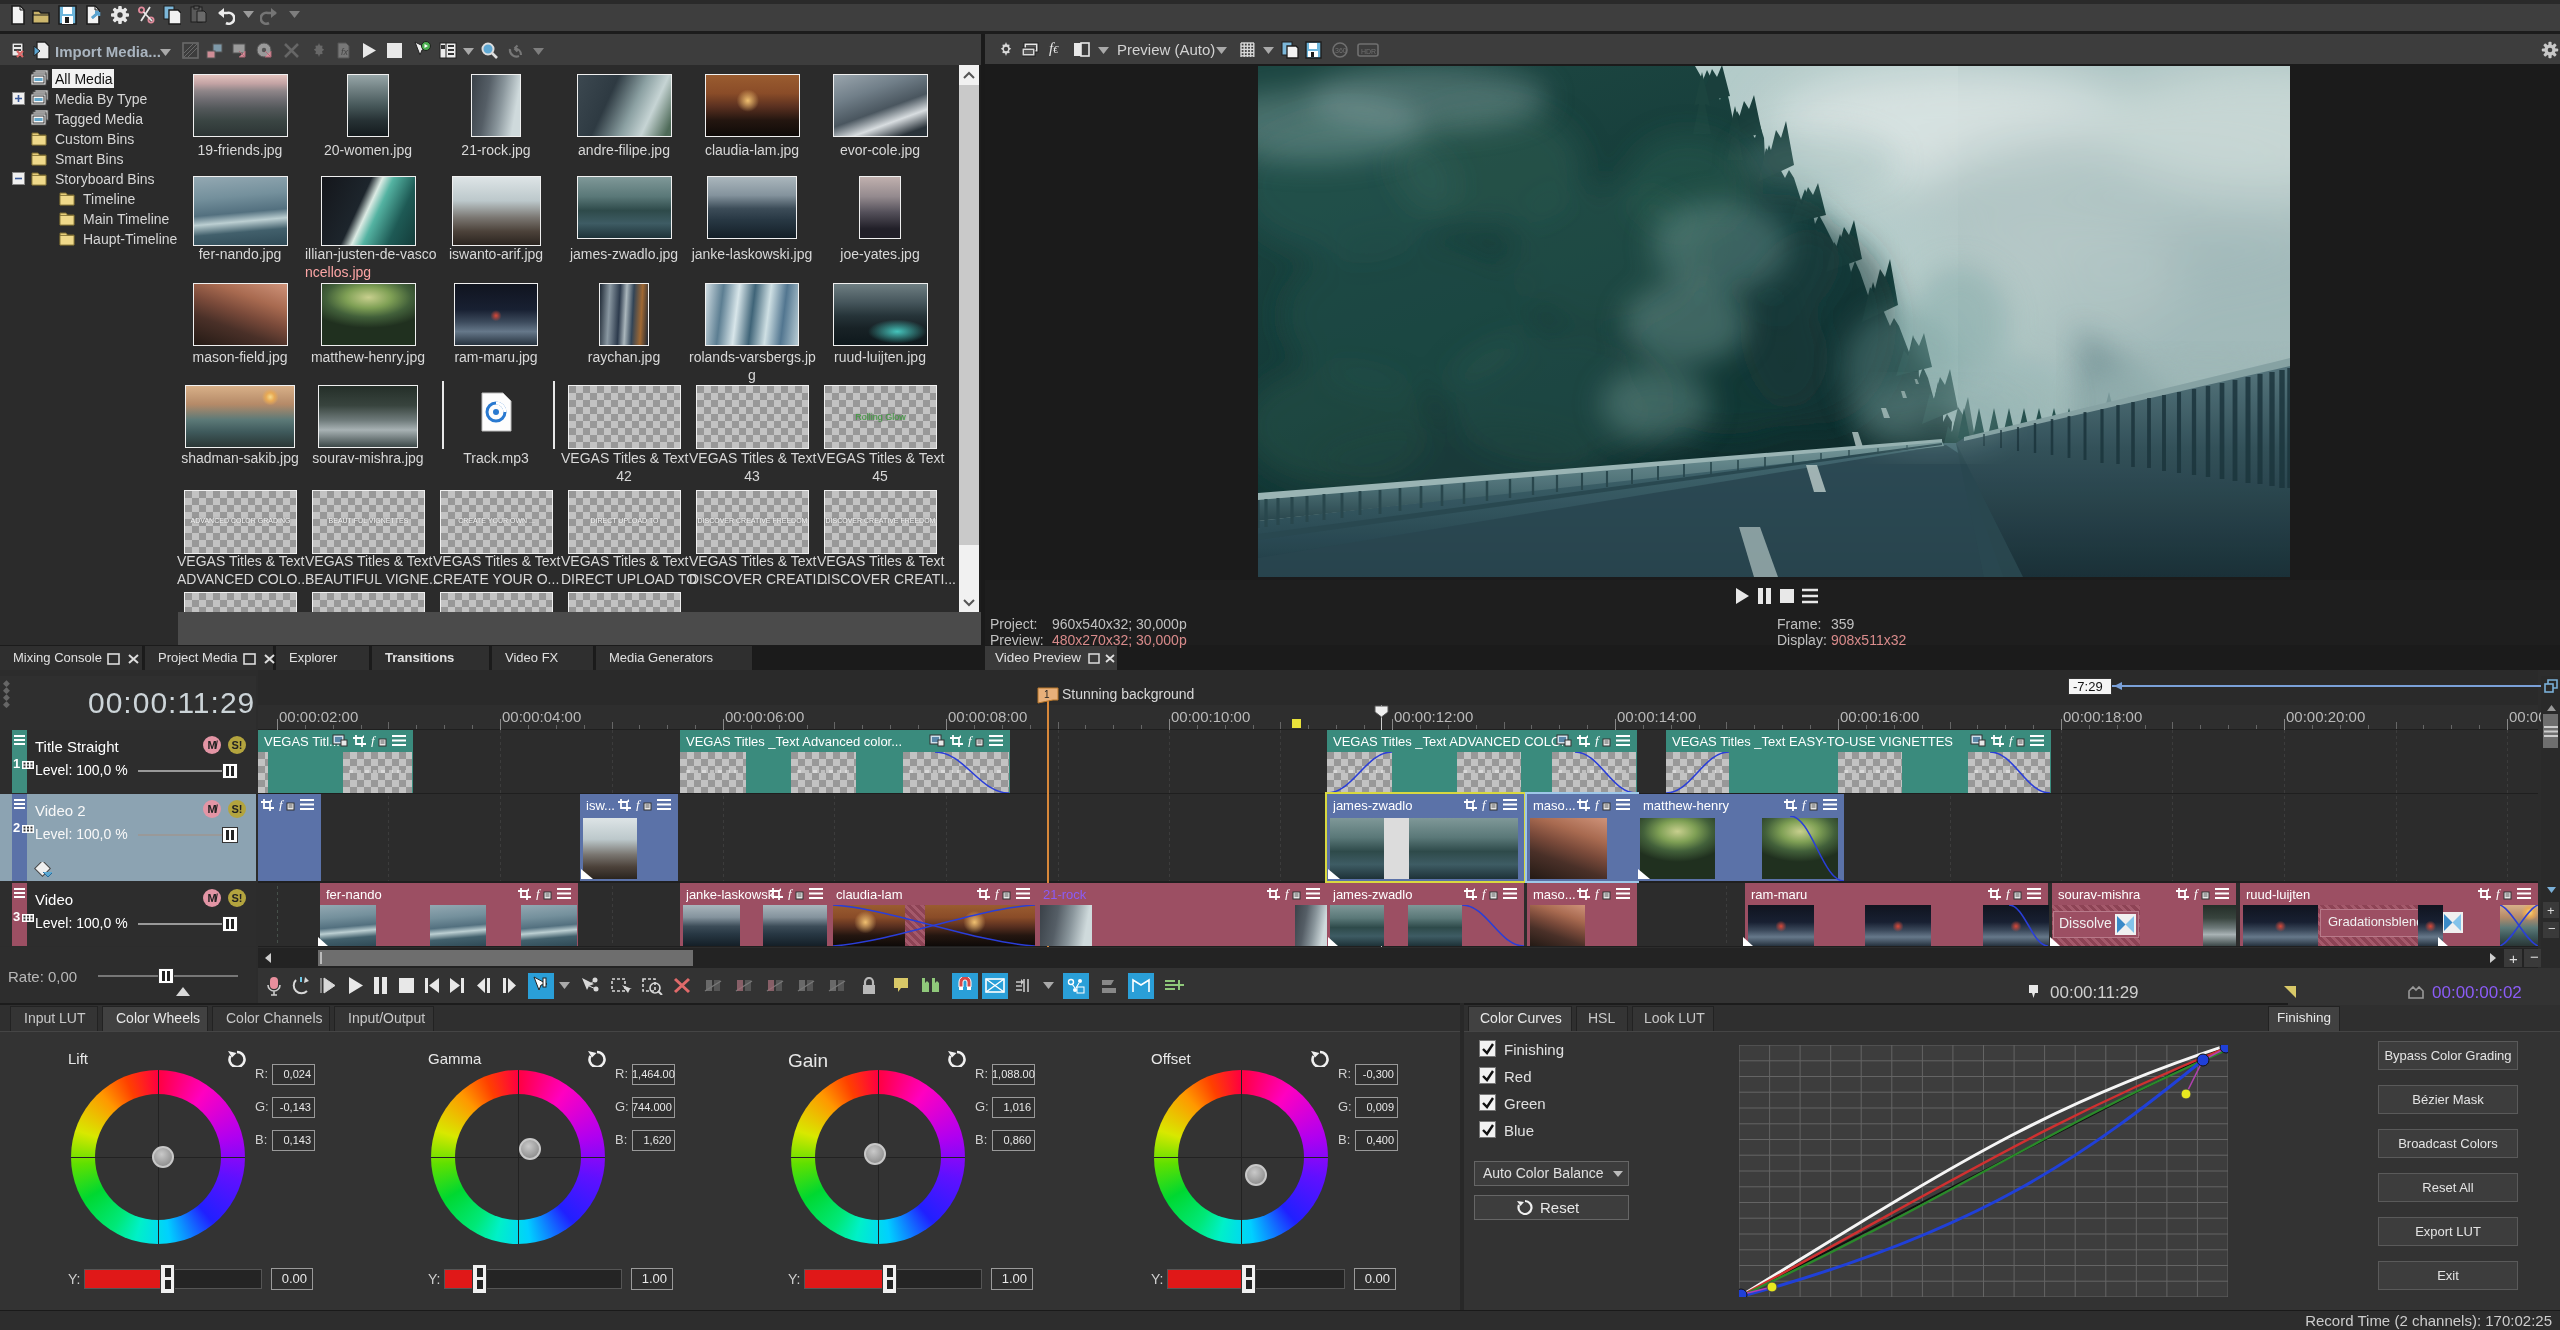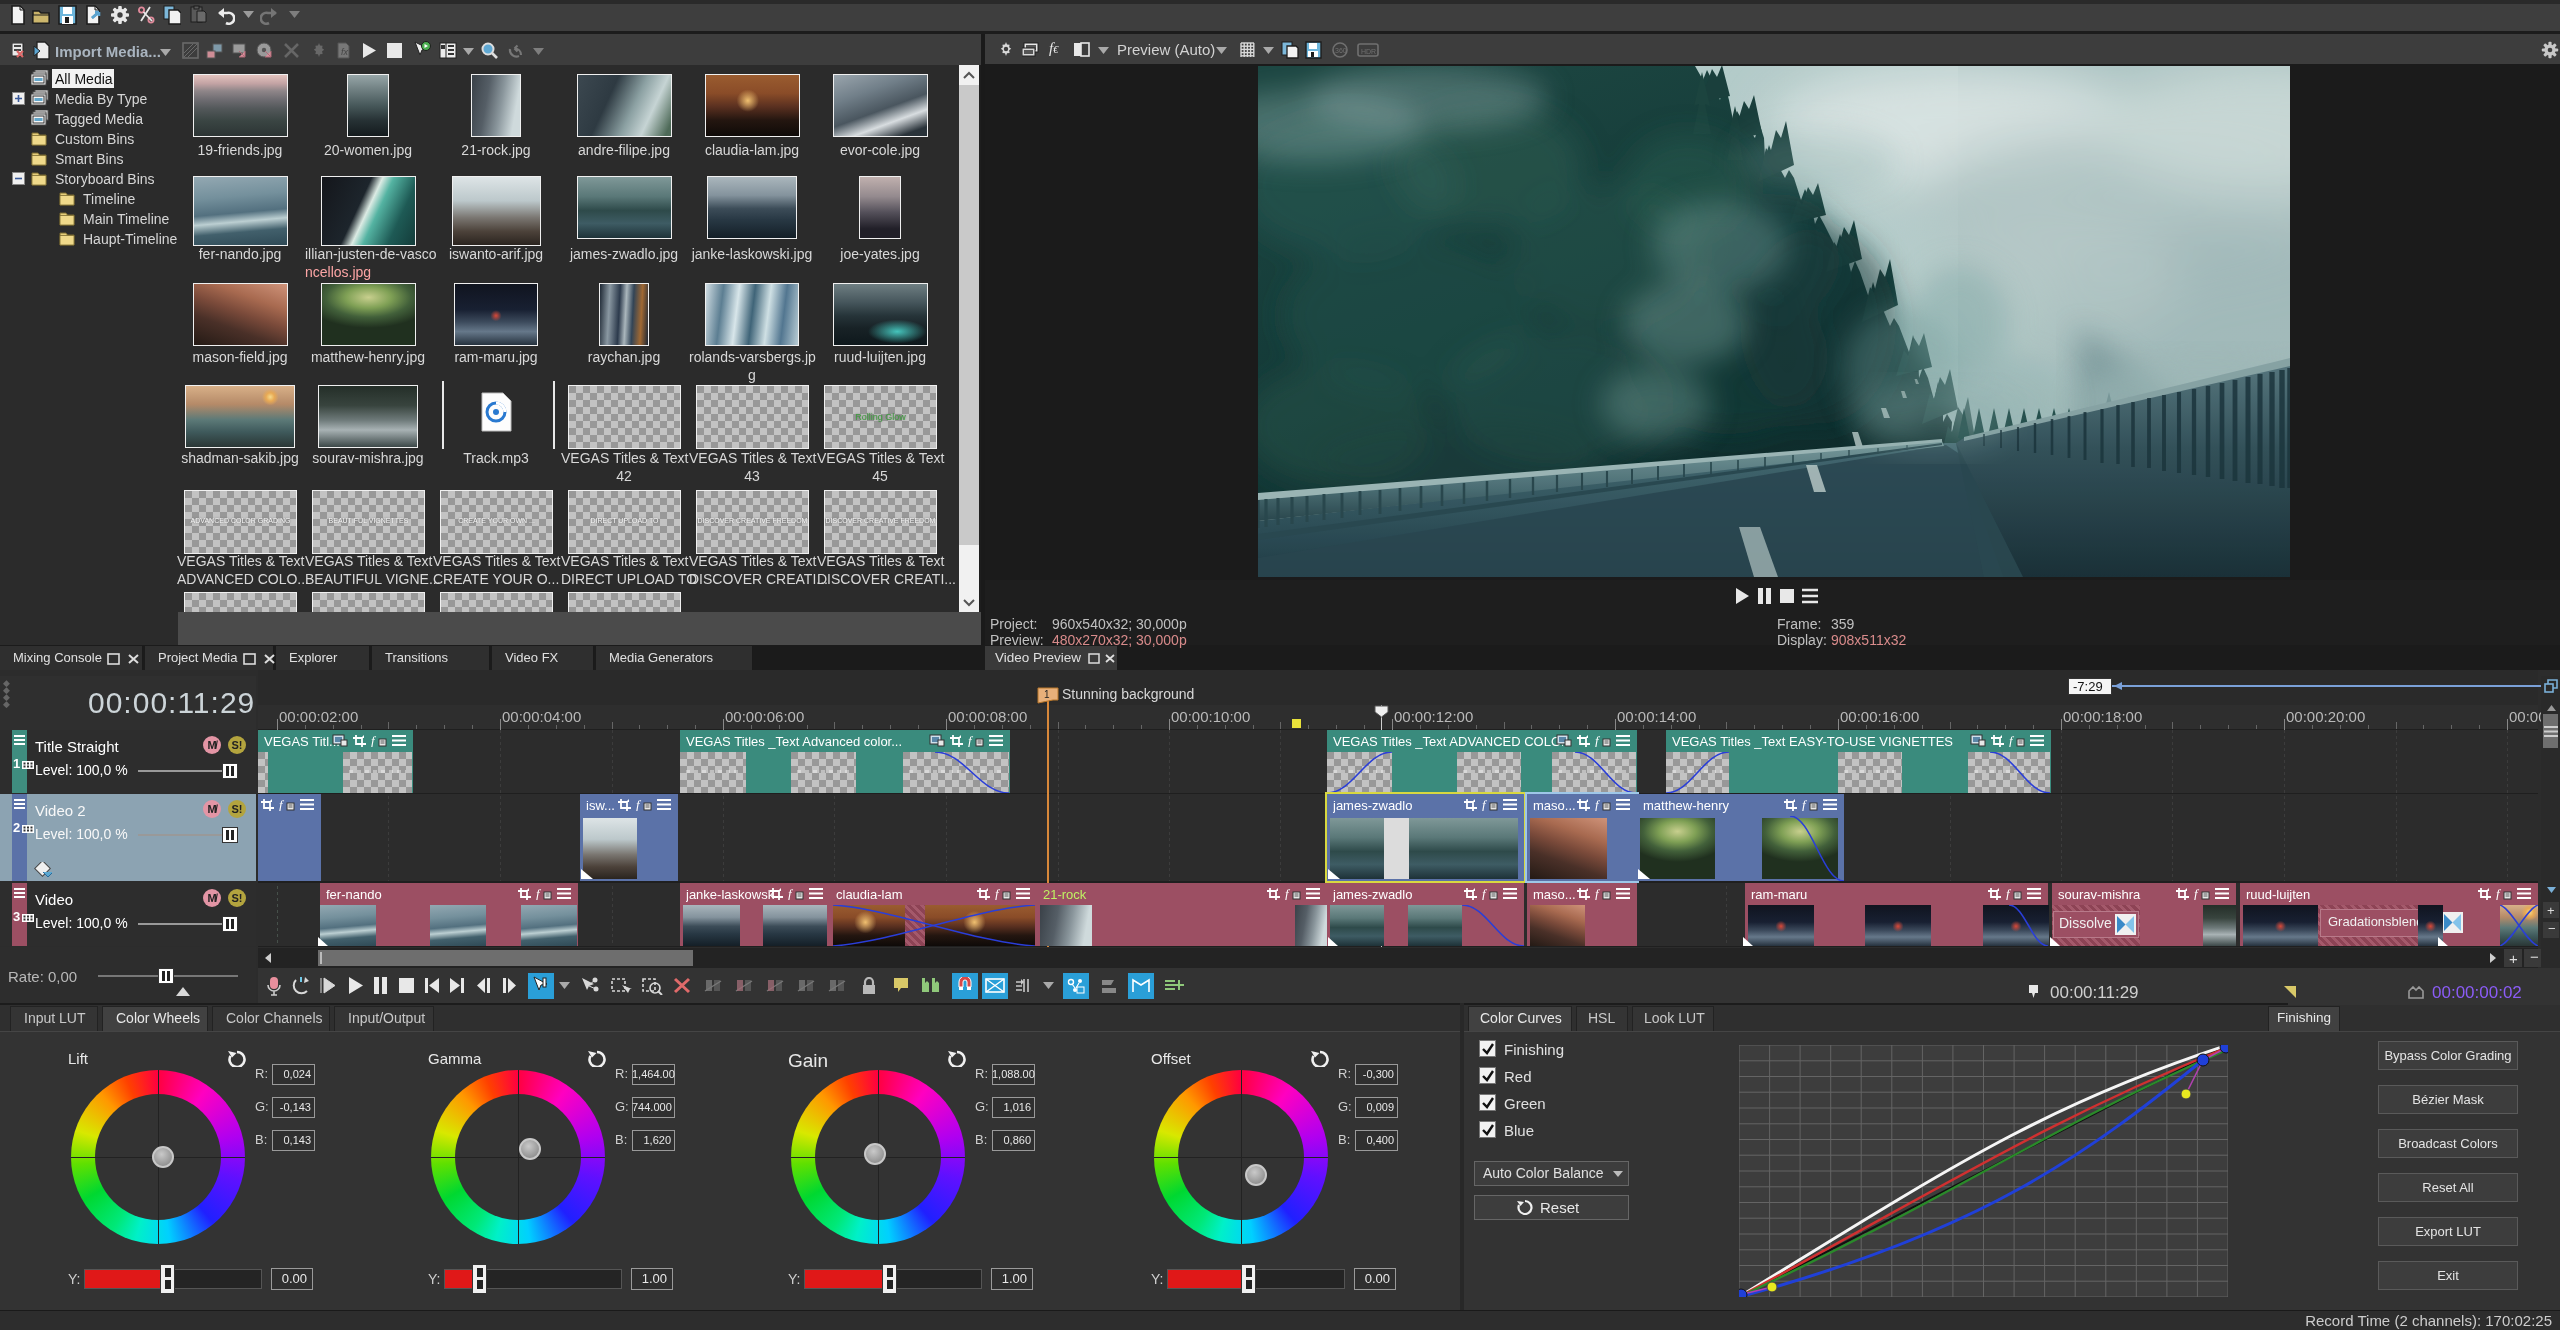--- a/index.html
+++ b/index.html
@@ -389,21 +389,21 @@
 <div class="t" style="left:158px;top:650px;font-size:13px;color:#e0e0e0;font-weight:normal;">Project Media</div>
 <svg class="abs" style="left:243px;top:653px;" width="13" height="12" viewBox="0 0 13 12">
       <rect x="1" y="1" width="11" height="10" fill="none" stroke="#ddd" stroke-width="1.6"></rect>
     </svg>
 <svg class="abs" style="left:263px;top:653px;" width="13" height="12" viewBox="0 0 13 12">
       <path d="M2 2l9 8M11 2l-9 8" stroke="#ddd" stroke-width="2"></path>
     </svg>
 <div class="abs" style="left:276px;top:646px;width:94px;height:24px;background:#2f2f2f;border-right:1px solid #1a1a1a;"></div>
 <div class="t" style="left:289px;top:650px;font-size:13px;color:#e0e0e0;font-weight:normal;">Explorer</div>
 <div class="abs" style="left:372px;top:646px;width:118px;height:24px;background:#2f2f2f;border-right:1px solid #1a1a1a;"></div>
-<div class="t" style="left:385px;top:650px;font-size:13px;color:#e0e0e0;font-weight:normal;">Transitions</div>
+<div class="t" style="left:385px;top:650px;font-size:13px;color:#e0e0e0;font-weight:bold;">Transitions</div>
 <div class="abs" style="left:492px;top:646px;width:102px;height:24px;background:#2f2f2f;border-right:1px solid #1a1a1a;"></div>
 <div class="t" style="left:505px;top:650px;font-size:13px;color:#e0e0e0;font-weight:normal;">Video FX</div>
 <div class="abs" style="left:596px;top:646px;width:157px;height:24px;background:#2f2f2f;border-right:1px solid #1a1a1a;"></div>
 <div class="t" style="left:609px;top:650px;font-size:13px;color:#e0e0e0;font-weight:normal;">Media Generators</div>
 <div class="abs" style="left:985px;top:646px;width:132px;height:24px;background:#3a3a3a;"></div>
 <div class="t" style="left:995px;top:650px;font-size:13.5px;color:#e0e0e0;font-weight:normal;">Video Preview</div>
 <svg class="abs" style="left:1088px;top:653px;" width="12" height="11" viewBox="0 0 12 11">
       <rect x="1" y="1" width="10" height="9" fill="none" stroke="#ddd" stroke-width="1.5"></rect>
     </svg>
 <svg class="abs" style="left:1104px;top:653px;" width="12" height="11" viewBox="0 0 12 11">
@@ -1183,21 +1183,21 @@
     </svg>
 <div class="abs" style="left:830px;top:905px;width:207px;height:41px;background:#9c4f63;"></div>
 <div class="abs" style="left:833px;top:905px;width:72px;height:41px;background:radial-gradient(circle 16px at 45% 42%,#f0c070 0%,rgba(240,192,112,0) 70%),linear-gradient(180deg,#9a5c30 0%,#8a4c28 30%,#5a3020 52%,#241610 74%,#0e0a08 100%);"></div>
 <div class="abs" style="left:925px;top:905px;width:110px;height:41px;background:radial-gradient(circle 16px at 45% 42%,#f0c070 0%,rgba(240,192,112,0) 70%),linear-gradient(180deg,#9a5c30 0%,#8a4c28 30%,#5a3020 52%,#241610 74%,#0e0a08 100%);"></div>
 <div class="abs" style="left:905px;top:905px;width:20px;height:41px;background:repeating-linear-gradient(45deg,#8d4355 0 3px,#a4596b 3px 6px);"></div>
 <svg class="abs" style="left:833px;top:905px;" width="202" height="41" viewBox="0 0 202 41">
       <path d="M0 0 C 60 4, 140 37, 202 41" stroke="#2a3ed8" stroke-width="1.5" fill="none"></path>
       <path d="M0 41 C 60 37, 140 4, 202 0" stroke="#2a3ed8" stroke-width="1.5" fill="none"></path>
     </svg>
 <div class="abs" style="left:1037px;top:883px;width:290px;height:22px;background:#9c4f63;"></div>
-<div class="t" style="left:1043px;top:887px;width:228px;overflow:hidden;font-size:13px;color:#bef264;">21-rock</div>
+<div class="t" style="left:1043px;top:887px;width:228px;overflow:hidden;font-size:13px;color:#8b5cf6;">21-rock</div>
 <svg class="abs" style="left:1305px;top:887px;" width="16" height="13" viewBox="0 0 16 13">
       <path d="M1 2h14M1 6.5h14M1 11h14" stroke="#fff" stroke-width="2.2"></path>
     </svg>
 <svg class="abs" style="left:1285px;top:887px;" width="16" height="13" viewBox="0 0 16 13">
       <text x="0" y="11" font-size="13" font-style="italic" fill="#fff" font-family="Liberation Serif">f</text>
       <rect x="8" y="5" width="7" height="7" fill="#e8e8e8" stroke="#333"></rect>
       <path d="M9.5 7h4M9.5 9h4" stroke="#333" stroke-width="0.8"></path>
     </svg>
 <svg class="abs" style="left:1266px;top:887px;" width="15" height="13" viewBox="0 0 15 13">
       <path d="M4 1v9h10M1 4h9V13" stroke="#fff" stroke-width="1.8" fill="none"></path>

